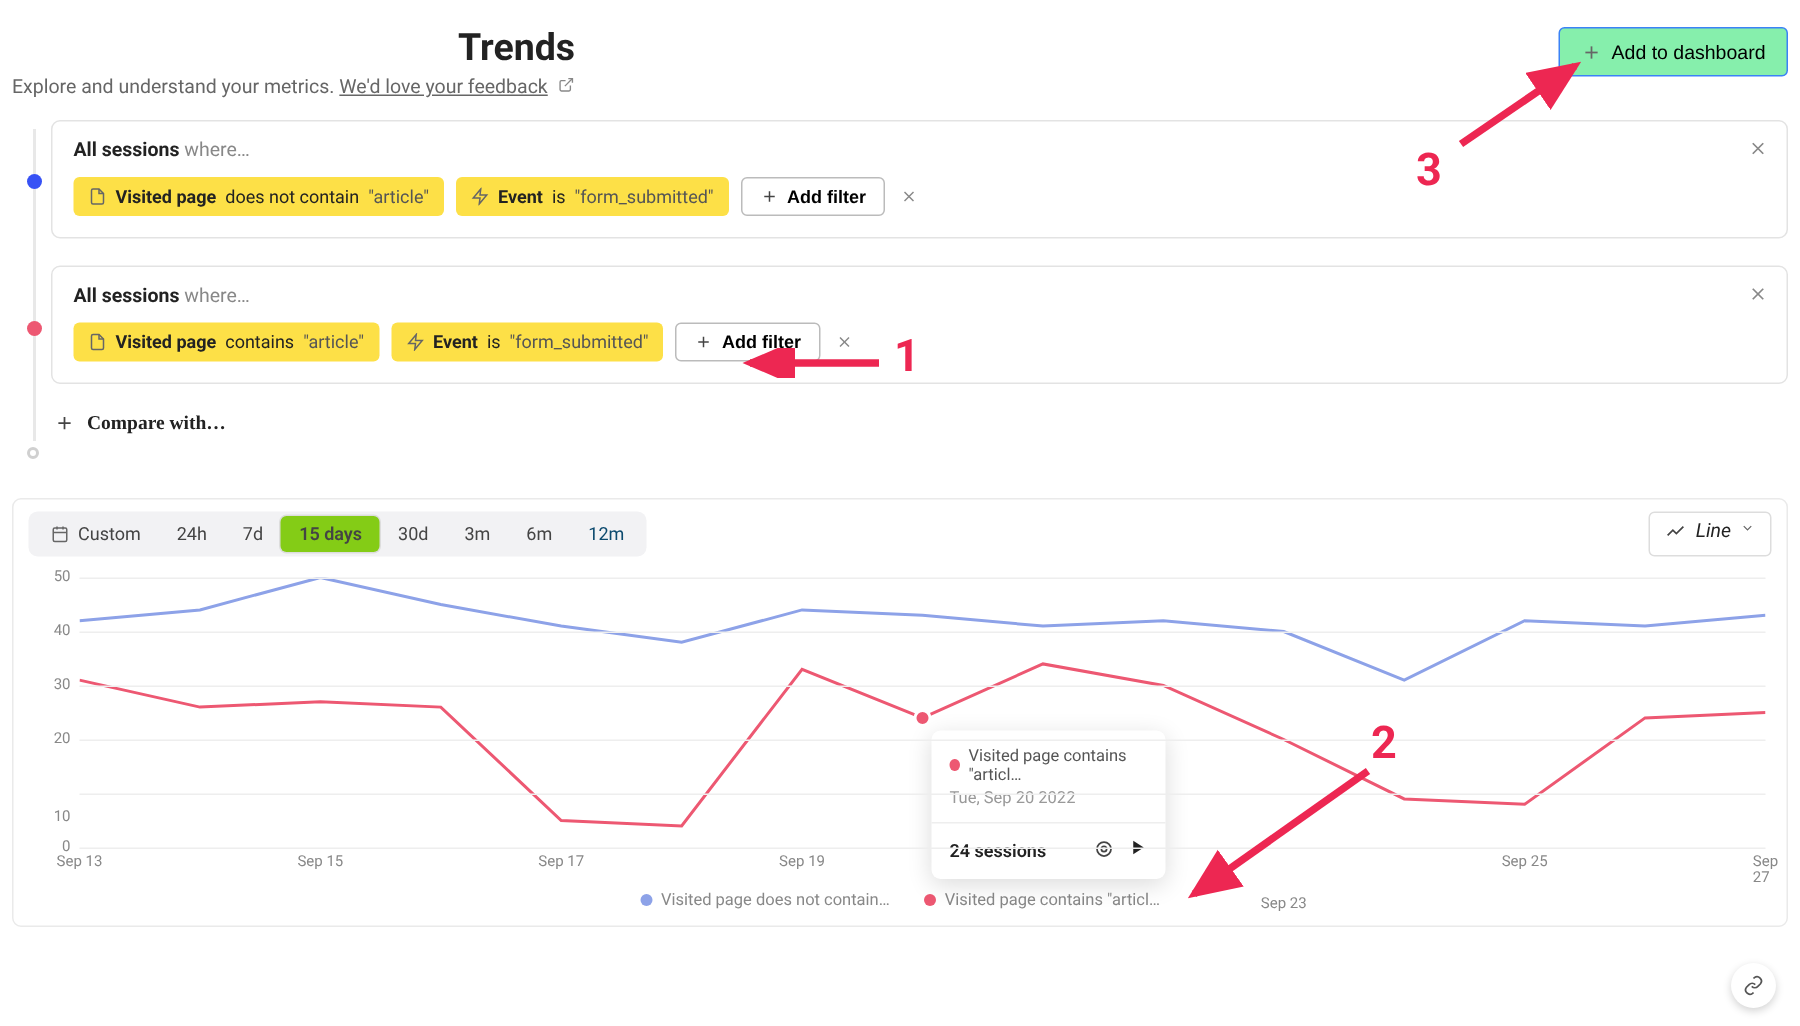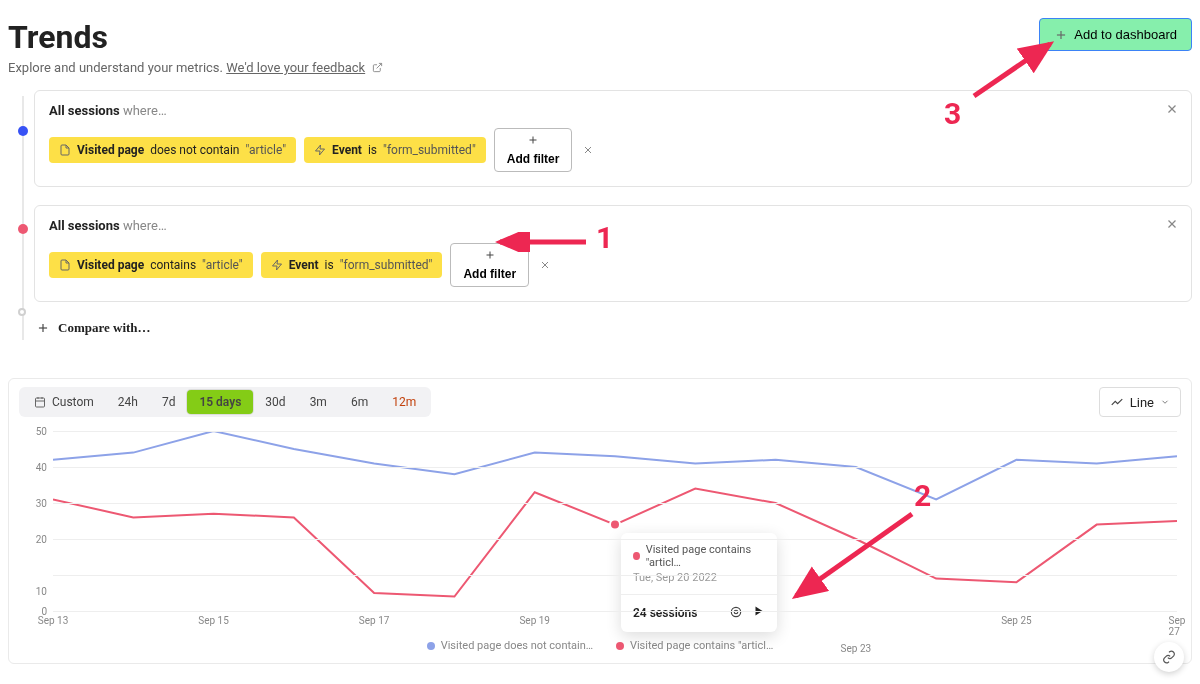--- a/index.html
+++ b/index.html
@@ -1,18 +1,18 @@
 <!DOCTYPE html>
 <html><head>
 <meta charset="utf-8">
 <style>
 * { box-sizing: border-box; margin: 0; padding: 0; }
 body { font-family: -apple-system, BlinkMacSystemFont, "Segoe UI", Roboto, sans-serif; color: #222; background: #fff; width: 1200px; height: 684px; position: relative; overflow: hidden; }
 .header { display: flex; justify-content: space-between; align-items: flex-start; padding: 18px 8px 0 8px; }
-.title { font-size: 32px; font-weight: 700; }
+.title { font-size: 25px; font-weight: 700; text-align: right; }
 .subtitle { font-size: 13px; color: #666; margin-top: 4px; }
 .feedback { color: #666; text-decoration: underline; cursor: pointer; }
 .ext-icon { margin-left: 4px; vertical-align: middle; }
 .add-dash-btn { border: 1px solid #3b82f6; border-radius: 4px; padding: 8px 14px; display: flex; align-items: center; gap: 6px; font-size: 13px; cursor: pointer; background: #86efac; }
 .filters-wrap { padding: 14px 8px 0 8px; }
 .track { position: relative; padding-left: 22px; margin-left: 4px; }
 .track-line { position: absolute; left: 10px; top: 6px; bottom: -4px; width: 2px; background: #e8e8e8; }
 .dot { position: absolute; left: 6px; width: 10px; height: 10px; border-radius: 50%; }
 .dot-blue { background: #3752f5; top: 36px; }
 .dot-pink { background: #ed5872; top: 134px; }
@@ -20,31 +20,31 @@
 .series-card { border: 1px solid #e3e3e3; border-radius: 6px; padding: 12px 14px 14px 14px; margin-bottom: 18px; position: relative; background: #fff; }
 .series-label { font-size: 13px; margin-bottom: 10px; }
 .series-label .bold { font-weight: 700; }
 .series-label .light { color: #888; }
 .sess-close { position: absolute; right: 12px; top: 10px; cursor: pointer; color: #888; }
 .chips { display: flex; align-items: center; gap: 8px; flex-wrap: wrap; }
 .chip { background: #fde047; border-radius: 4px; padding: 6px 10px; font-size: 12px; display: flex; align-items: center; gap: 6px; }
 .chip .b { font-weight: 700; }
 .chip .q { color: #555; }
 .chip-icon { color: #555; display:inline-flex; }
-.addf-btn { border: 1px solid #bbb; border-radius: 4px; padding: 5px 12px; display: flex; align-items: center; gap: 6px; font-size: 12px; font-weight: 600; cursor: pointer; background: #fff; flex-direction: column; }
+.addf-btn { border: 1px solid #bbb; border-radius: 4px; padding: 5px 12px; display: flex; align-items: center; gap: 6px; font-size: 12px; font-weight: 600; cursor: pointer; background: #fff; }
 .small-x { color: #888; cursor: pointer; padding: 2px; }
 .compare { display: flex; align-items: center; gap: 8px; font-size: 13px; font-weight: 600; margin-top: 4px; margin-left: 2px; font-family: Liberation Serif, serif; }
 .chart-area { margin: 42px 8px 0 8px; border: 1px solid #eaeaea; border-radius: 6px; padding-bottom: 10px; }
 .toolbar { display: flex; justify-content: space-between; padding: 8px 10px; }
 .ranges { display: flex; background: #f2f2f4; border-radius: 6px; padding: 3px; align-items: center; }
 .range { padding: 5px 12px; font-size: 12px; color: #444; cursor: pointer; border-radius: 4px; }
 .range.custom { display: flex; gap:6px; align-items:center;text-align:center;}
 .range.active { background: #84cc16; box-shadow: 0 0 0 1px #ddd; font-weight: 600; }
-.range.disabled { color: #c2410c; }
-.chart-type { border: 1px solid #ddd; border-radius: 4px; padding: 5px 10px; display: flex; align-items: center; gap: 6px; font-size: 13px; cursor: pointer; }
+.range.disabled { color: #0c4a6e; }
+.chart-type { border: 1px solid #ddd; border-radius: 4px; padding: 5px 10px; display: flex; align-items: flex-start; gap: 6px; font-size: 13px; cursor: pointer; font-style: italic; }
 .plot-wrap { position: relative; height: 200px; margin: 6px 14px 0 14px; }
 .y-axis { position: absolute; left: 0; top: 0; bottom: 20px; width: 28px; }
 .y-tick { position: absolute; right: 4px; font-size: 10px; color: #888; transform: translateY(-50%); }
 .grid-line { position: absolute; left: 30px; right: 0; border-top: 1px solid #eee; }
 .x-axis { position: absolute; left: 30px; right: 0; bottom: 0; height: 16px; }
 .x-tick { position: absolute; font-size: 10px; color: #888; transform: translateX(-50%); }
 svg.lines { position: absolute; left: 30px; right: 0; top: 0; bottom: 20px; width: calc(100% - 30px); height: calc(100% - 20px); }
 .legend { text-align: center; margin-top: 8px; font-size: 11px; color: #888; }
 .lg { display: inline-flex; align-items: center; gap: 6px; margin: 0 10px; }
 .lg-dot { width: 8px; height: 8px; border-radius: 50%; display: inline-block; }

